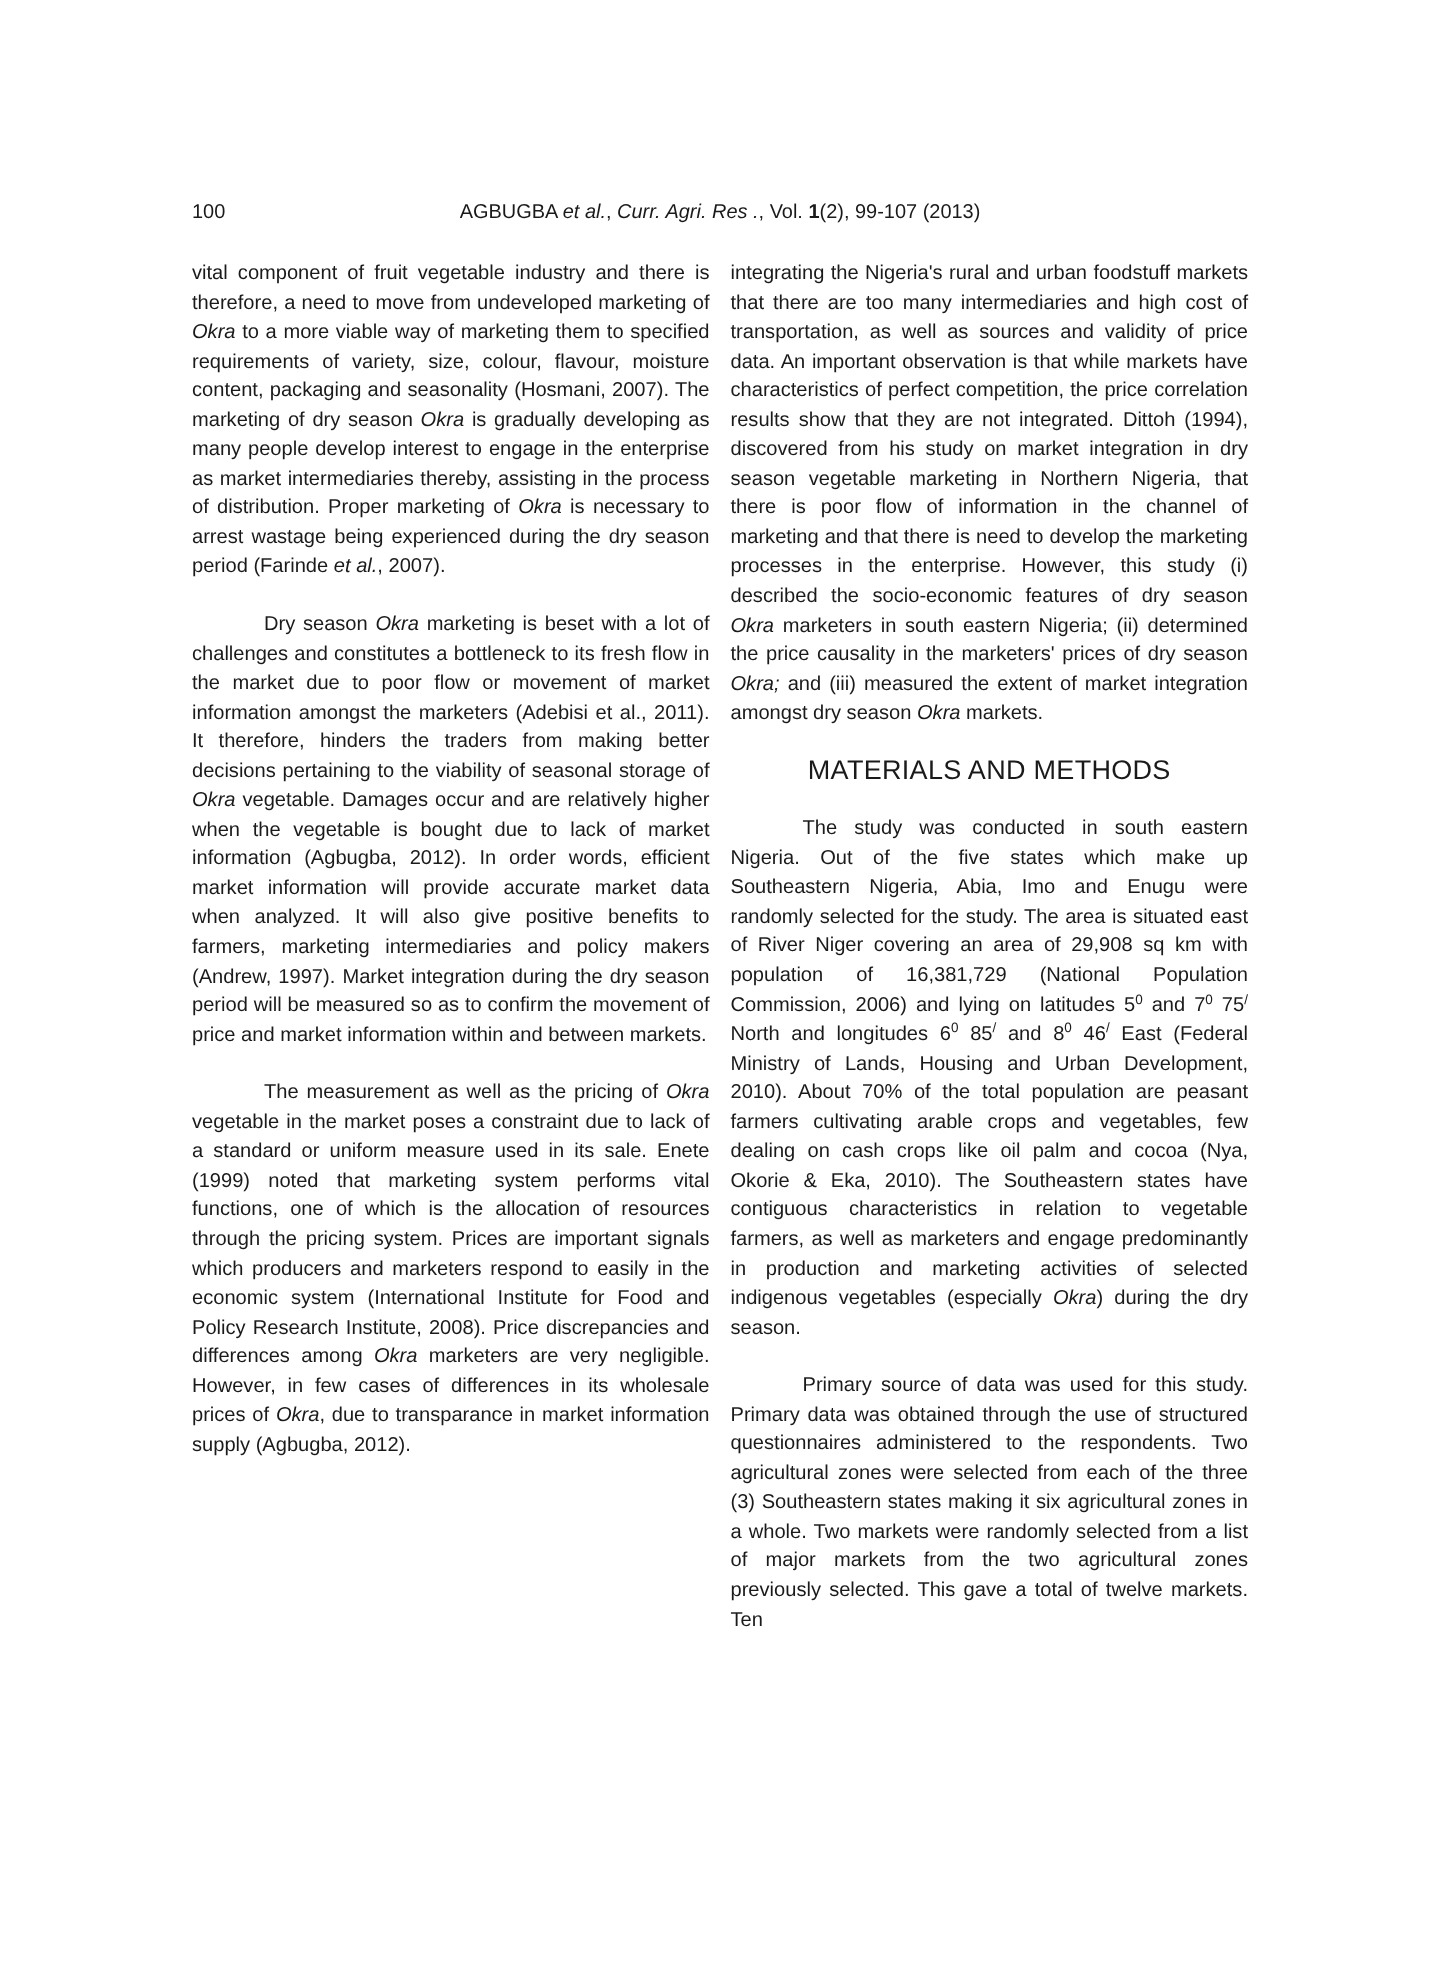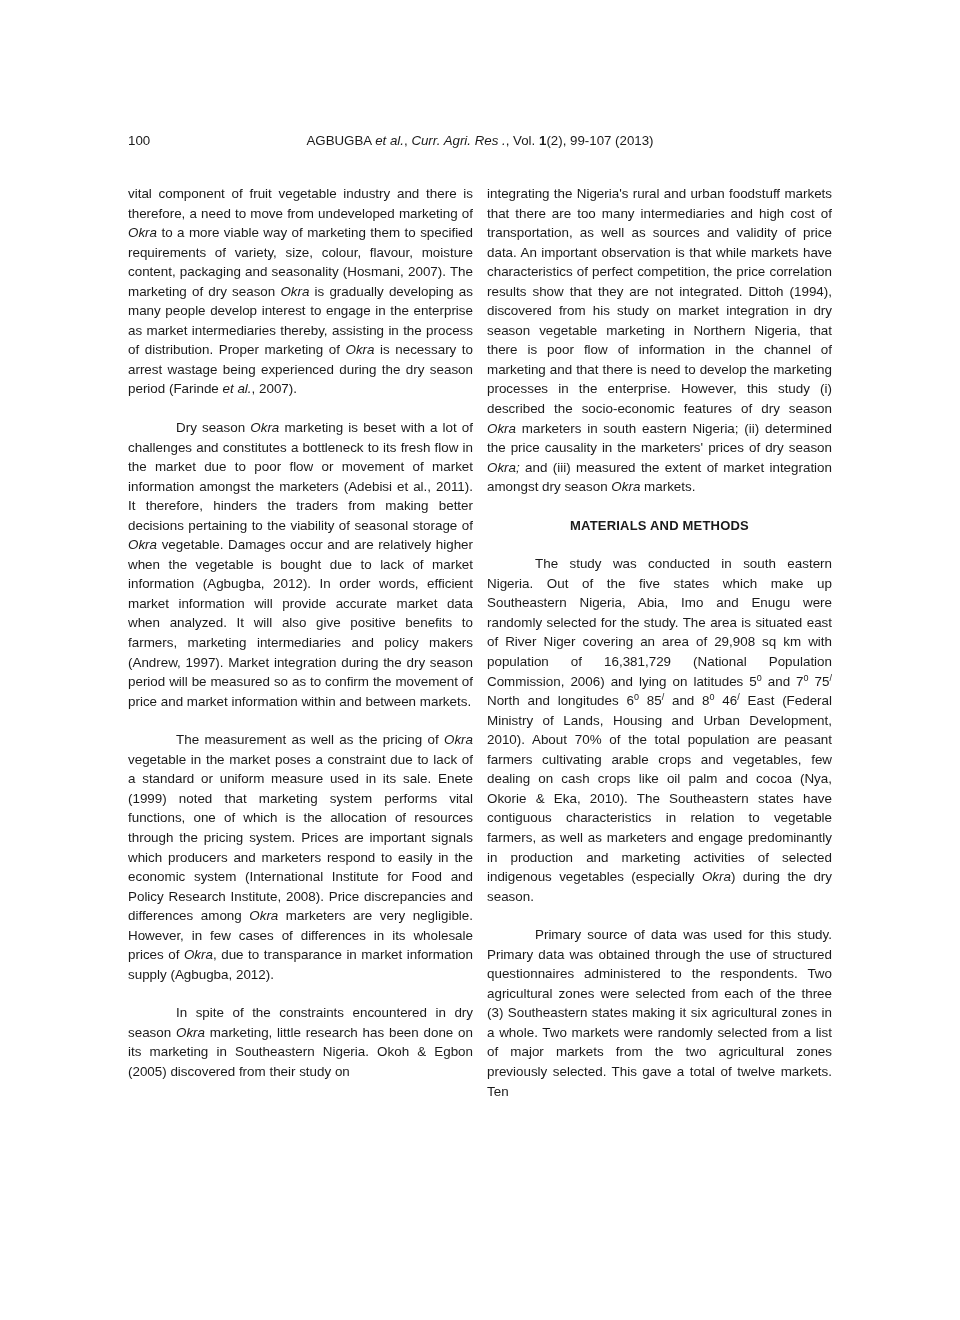--- a/index.html
+++ b/index.html
@@ -58,35 +58,35 @@
   }
   .col {
     position: absolute;
     top: 0;
     width: 345px;
   }
   .col-left  { left: 0; }
   .col-right { left: 359px; }
 
   p.para {
-    margin: 12px 0 19px 0;
+    margin: 0 0 19px 0;
     font-size: 13.4px;
     line-height: 19.55px;
     text-align: justify;
     text-justify: inter-word;
     hyphens: none;
   }
   p.indent { text-indent: 48px; }
   p.para i { font-style: italic; }
 
   h2.section-head {
     margin: 12px 0 19px 0;
-    font-size: 13px;
+    font-size: 18px;
     line-height: 19.55px;
-    font-weight: bold;
+    font-weight: normal;
     text-align: center;
     letter-spacing: 0.2px;
   }
   sup.deg {
     font-size: 9px;
     vertical-align: 5px;
     line-height: 0;
   }
   
 </style>
@@ -100,21 +100,20 @@
     <span class="citation">
       <span>AGBUGBA </span><i>et al.</i><span>, </span><i>Curr. Agri. Res .</i><span>,  Vol. </span><b>1</b><span>(2), 99-107 (2013)</span>
     </span>
   </div>
 
   <div class="columns">
     <div class="col col-left" id="col-left">
         <p class="para"><span>vital component of fruit vegetable industry and there is therefore, a need to move from undeveloped marketing of </span><i>Okra</i><span> to a more viable way of marketing them to specified requirements of variety, size, colour, flavour, moisture content, packaging and seasonality (Hosmani, 2007). The marketing of dry season </span><i>Okra</i><span> is gradually developing as many people develop interest to engage in the enterprise as market intermediaries thereby, assisting in the process of distribution. Proper marketing of </span><i>Okra</i><span> is necessary to arrest wastage being experienced during the dry season period (Farinde </span><i>et al.</i><span>, 2007).</span></p>
         <p class="para indent"><span>Dry season </span><i>Okra</i><span> marketing is beset with a lot of challenges and constitutes a bottleneck to its fresh flow in the market due to poor flow or movement of market information amongst the marketers (Adebisi et al., 2011). It therefore, hinders the traders from making better decisions pertaining to the viability of seasonal storage of </span><i>Okra</i><span> vegetable. Damages occur and are relatively higher when the vegetable is bought due to lack of market information (Agbugba, 2012). In order words, efficient market information will provide accurate market data when analyzed. It will also give positive benefits to farmers, marketing intermediaries and policy makers (Andrew, 1997). Market integration during the dry season period will be measured so as to confirm the movement of price and market information within and between markets.</span></p>
         <p class="para indent"><span>The measurement as well as the pricing of </span><i>Okra</i><span> vegetable in the market poses a constraint due to lack of a standard or uniform measure used in its sale. Enete (1999) noted that marketing system performs vital functions, one of which is the allocation of resources through the pricing system. Prices are important signals which producers and marketers respond to easily in the economic system (International Institute for Food and Policy Research Institute, 2008). Price discrepancies and differences among </span><i>Okra</i><span> marketers are very negligible. However, in few cases of differences in its wholesale prices of </span><i>Okra</i><span>, due to transparance in market information supply (Agbugba, 2012).</span></p>
-        <p class="para indent"><span>In spite of the constraints encountered in dry season </span><i>Okra</i><span> marketing, little research has been done on its marketing in Southeastern Nigeria. Okoh &amp; Egbon (2005) discovered from their study on</span></p>
       </div>
     <div class="col col-right" id="col-right">
         <p class="para"><span>integrating the Nigeria's rural and urban foodstuff markets that there are too many intermediaries and high cost of transportation, as well as sources and validity of price data. An important observation is that while markets have characteristics of perfect competition, the price correlation results show that they are not integrated. Dittoh (1994), discovered from his study on market integration in dry season vegetable marketing in Northern Nigeria, that there is poor flow of information in the channel of marketing and that there is need to develop the marketing processes in the enterprise. However, this study (i) described the socio-economic features of dry season </span><i>Okra</i><span> marketers in south eastern Nigeria; (ii) determined the price causality in the marketers' prices of dry season </span><i>Okra;</i><span> and (iii) measured the extent of market integration amongst dry season </span><i>Okra</i><span> markets.</span></p>
         <h2 class="section-head">MATERIALS AND METHODS</h2>
         <p class="para indent"><span>The study was conducted in south eastern Nigeria. Out of the five states which make up Southeastern Nigeria, Abia, Imo and Enugu were randomly selected for the study. The area is situated east of River Niger covering an area of 29,908 sq km with population of 16,381,729 (National Population Commission, 2006) and lying on latitudes 5</span><sup class="deg">0</sup><span> and 7</span><sup class="deg">0</sup><span> 75</span><sup class="deg">/</sup><span> North and longitudes 6</span><sup class="deg">0</sup><span> 85</span><sup class="deg">/</sup><span> and 8</span><sup class="deg">0</sup><span> 46</span><sup class="deg">/</sup><span> East (Federal Ministry of Lands, Housing and Urban Development, 2010). About 70% of the total population are peasant farmers cultivating arable crops and vegetables, few dealing on cash crops like oil palm and cocoa (Nya, Okorie &amp; Eka, 2010). The Southeastern states have contiguous characteristics in relation to vegetable farmers, as well as marketers and engage predominantly in production and marketing activities of selected indigenous vegetables (especially </span><i>Okra</i><span>) during the dry season.</span></p>
         <p class="para indent"><span>Primary source of data was used for this study. Primary data was obtained through the use of structured questionnaires administered to the respondents. Two agricultural zones were selected from each of the three (3) Southeastern states making it six agricultural zones in a whole. Two markets were randomly selected from a list of major markets from the two agricultural zones previously selected. This gave a total of twelve markets. Ten</span></p>
       </div>
   </div>
 
 </div>

